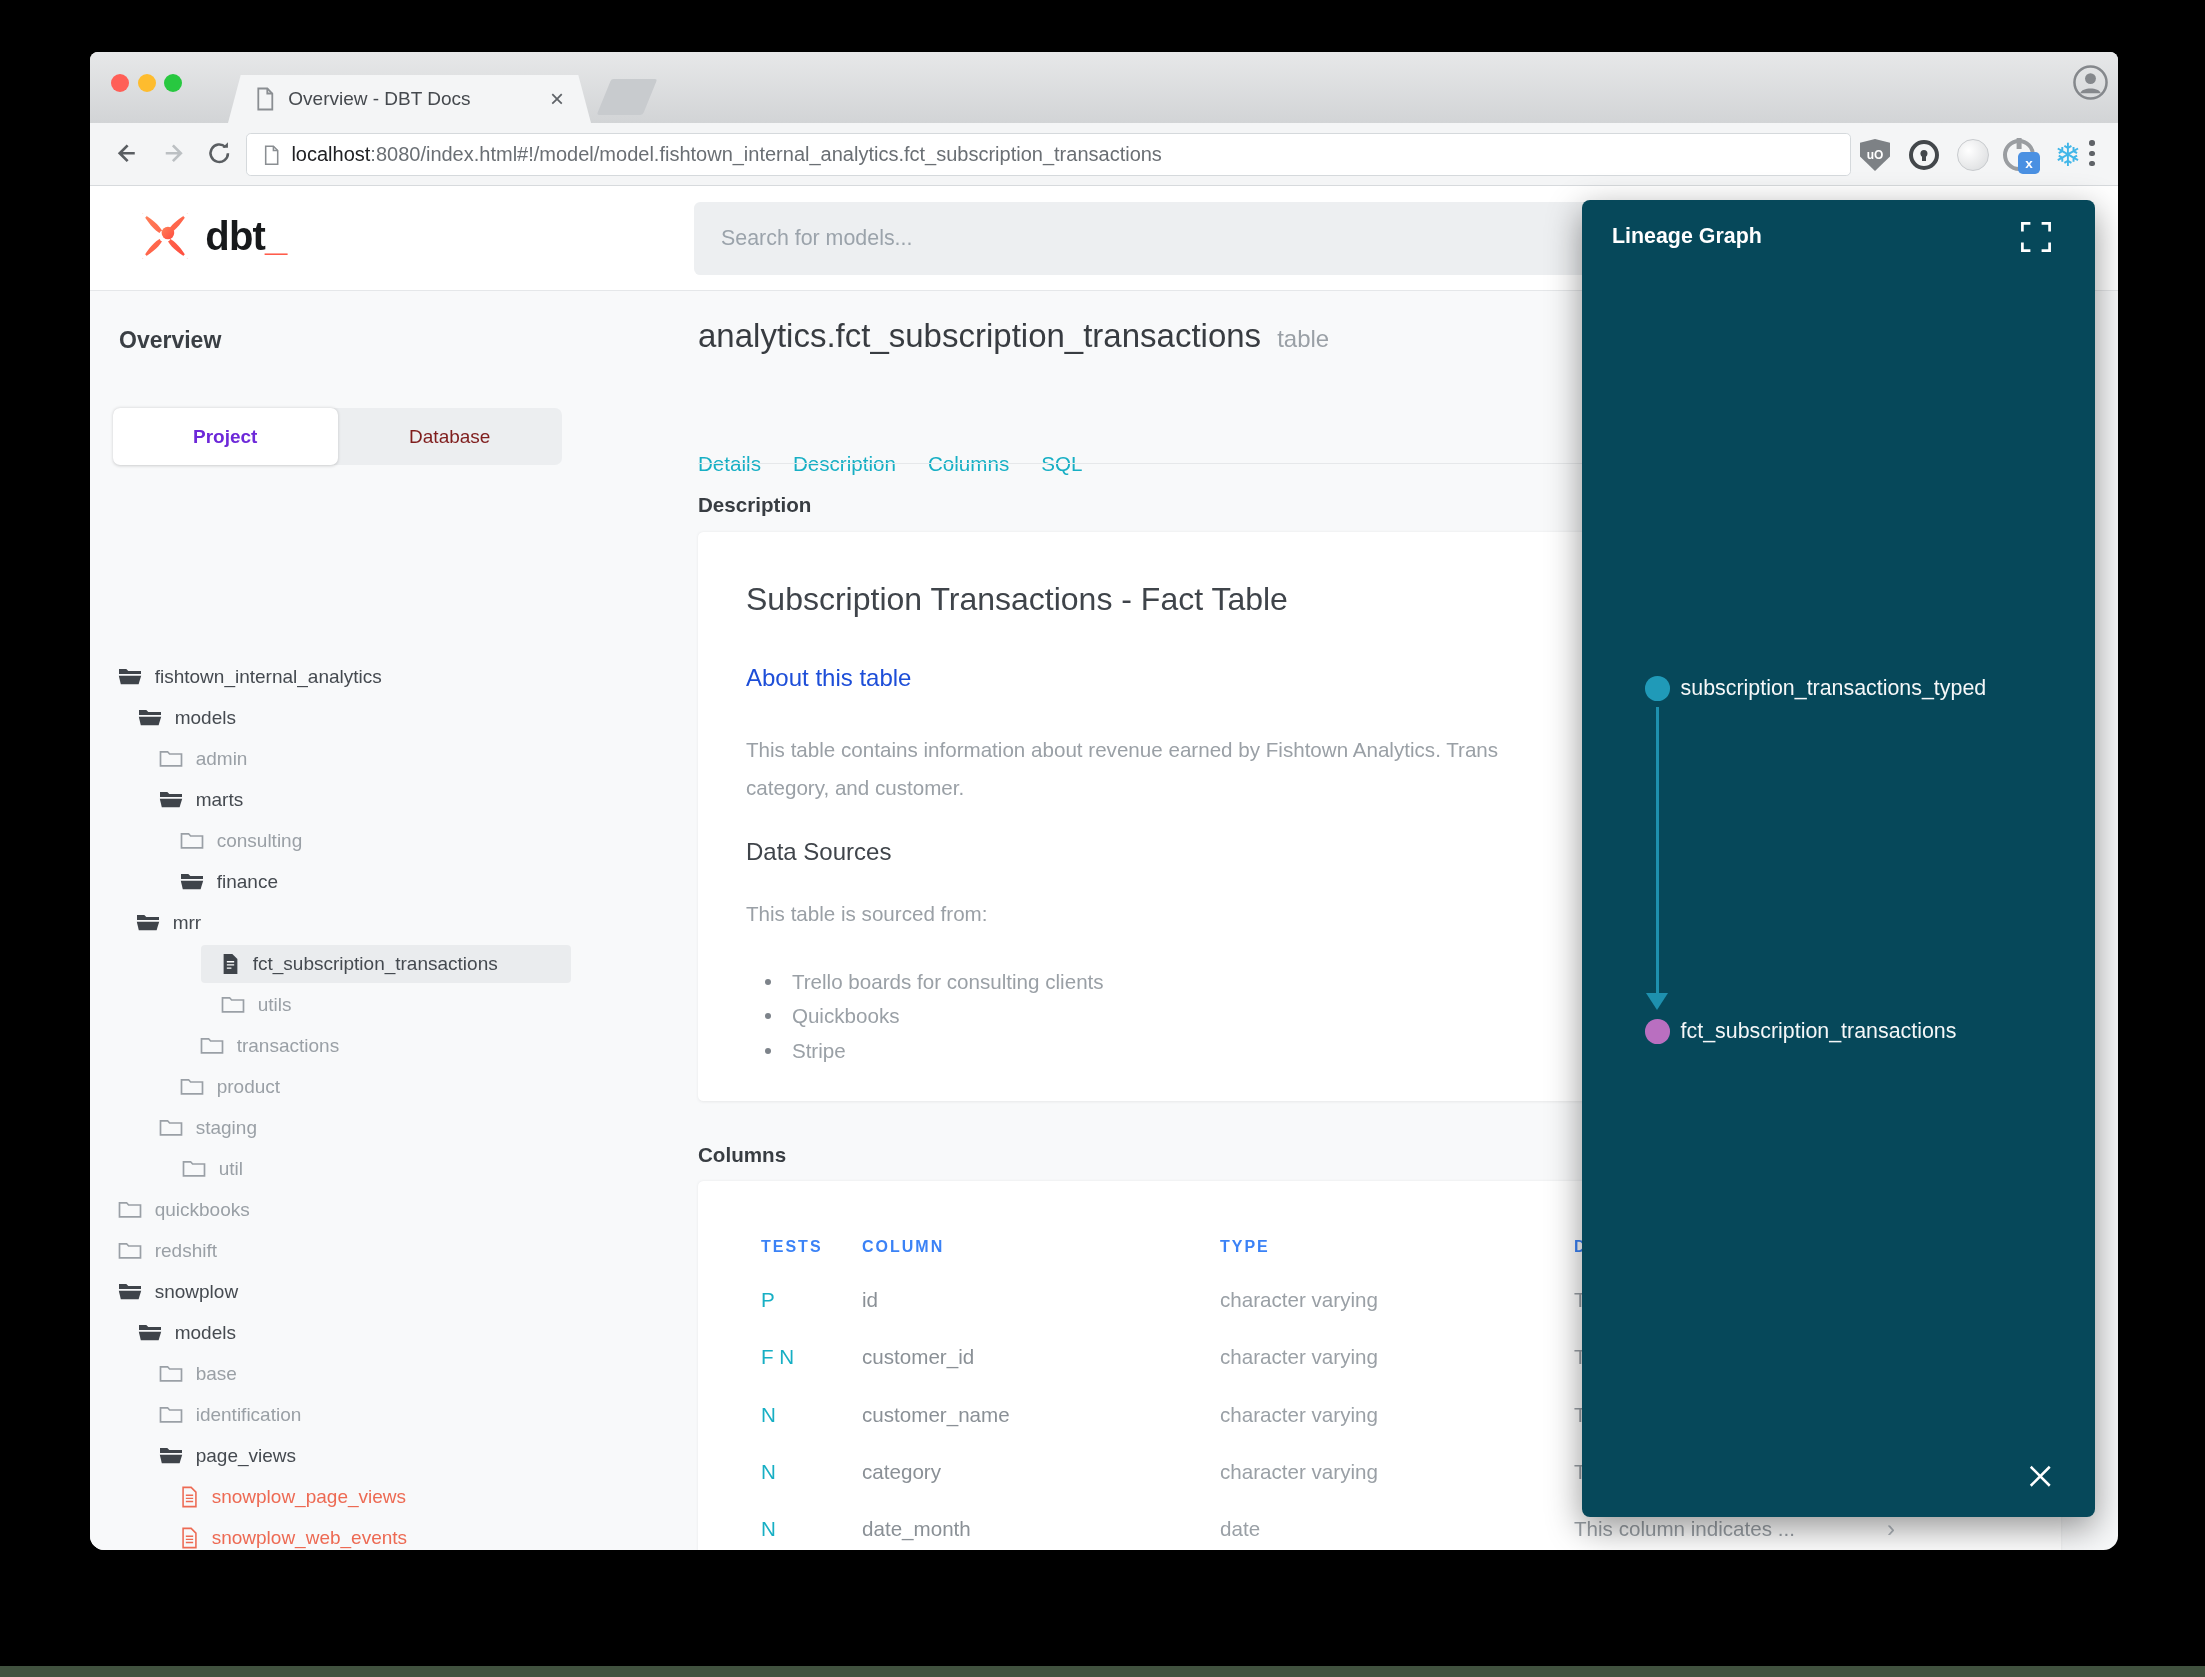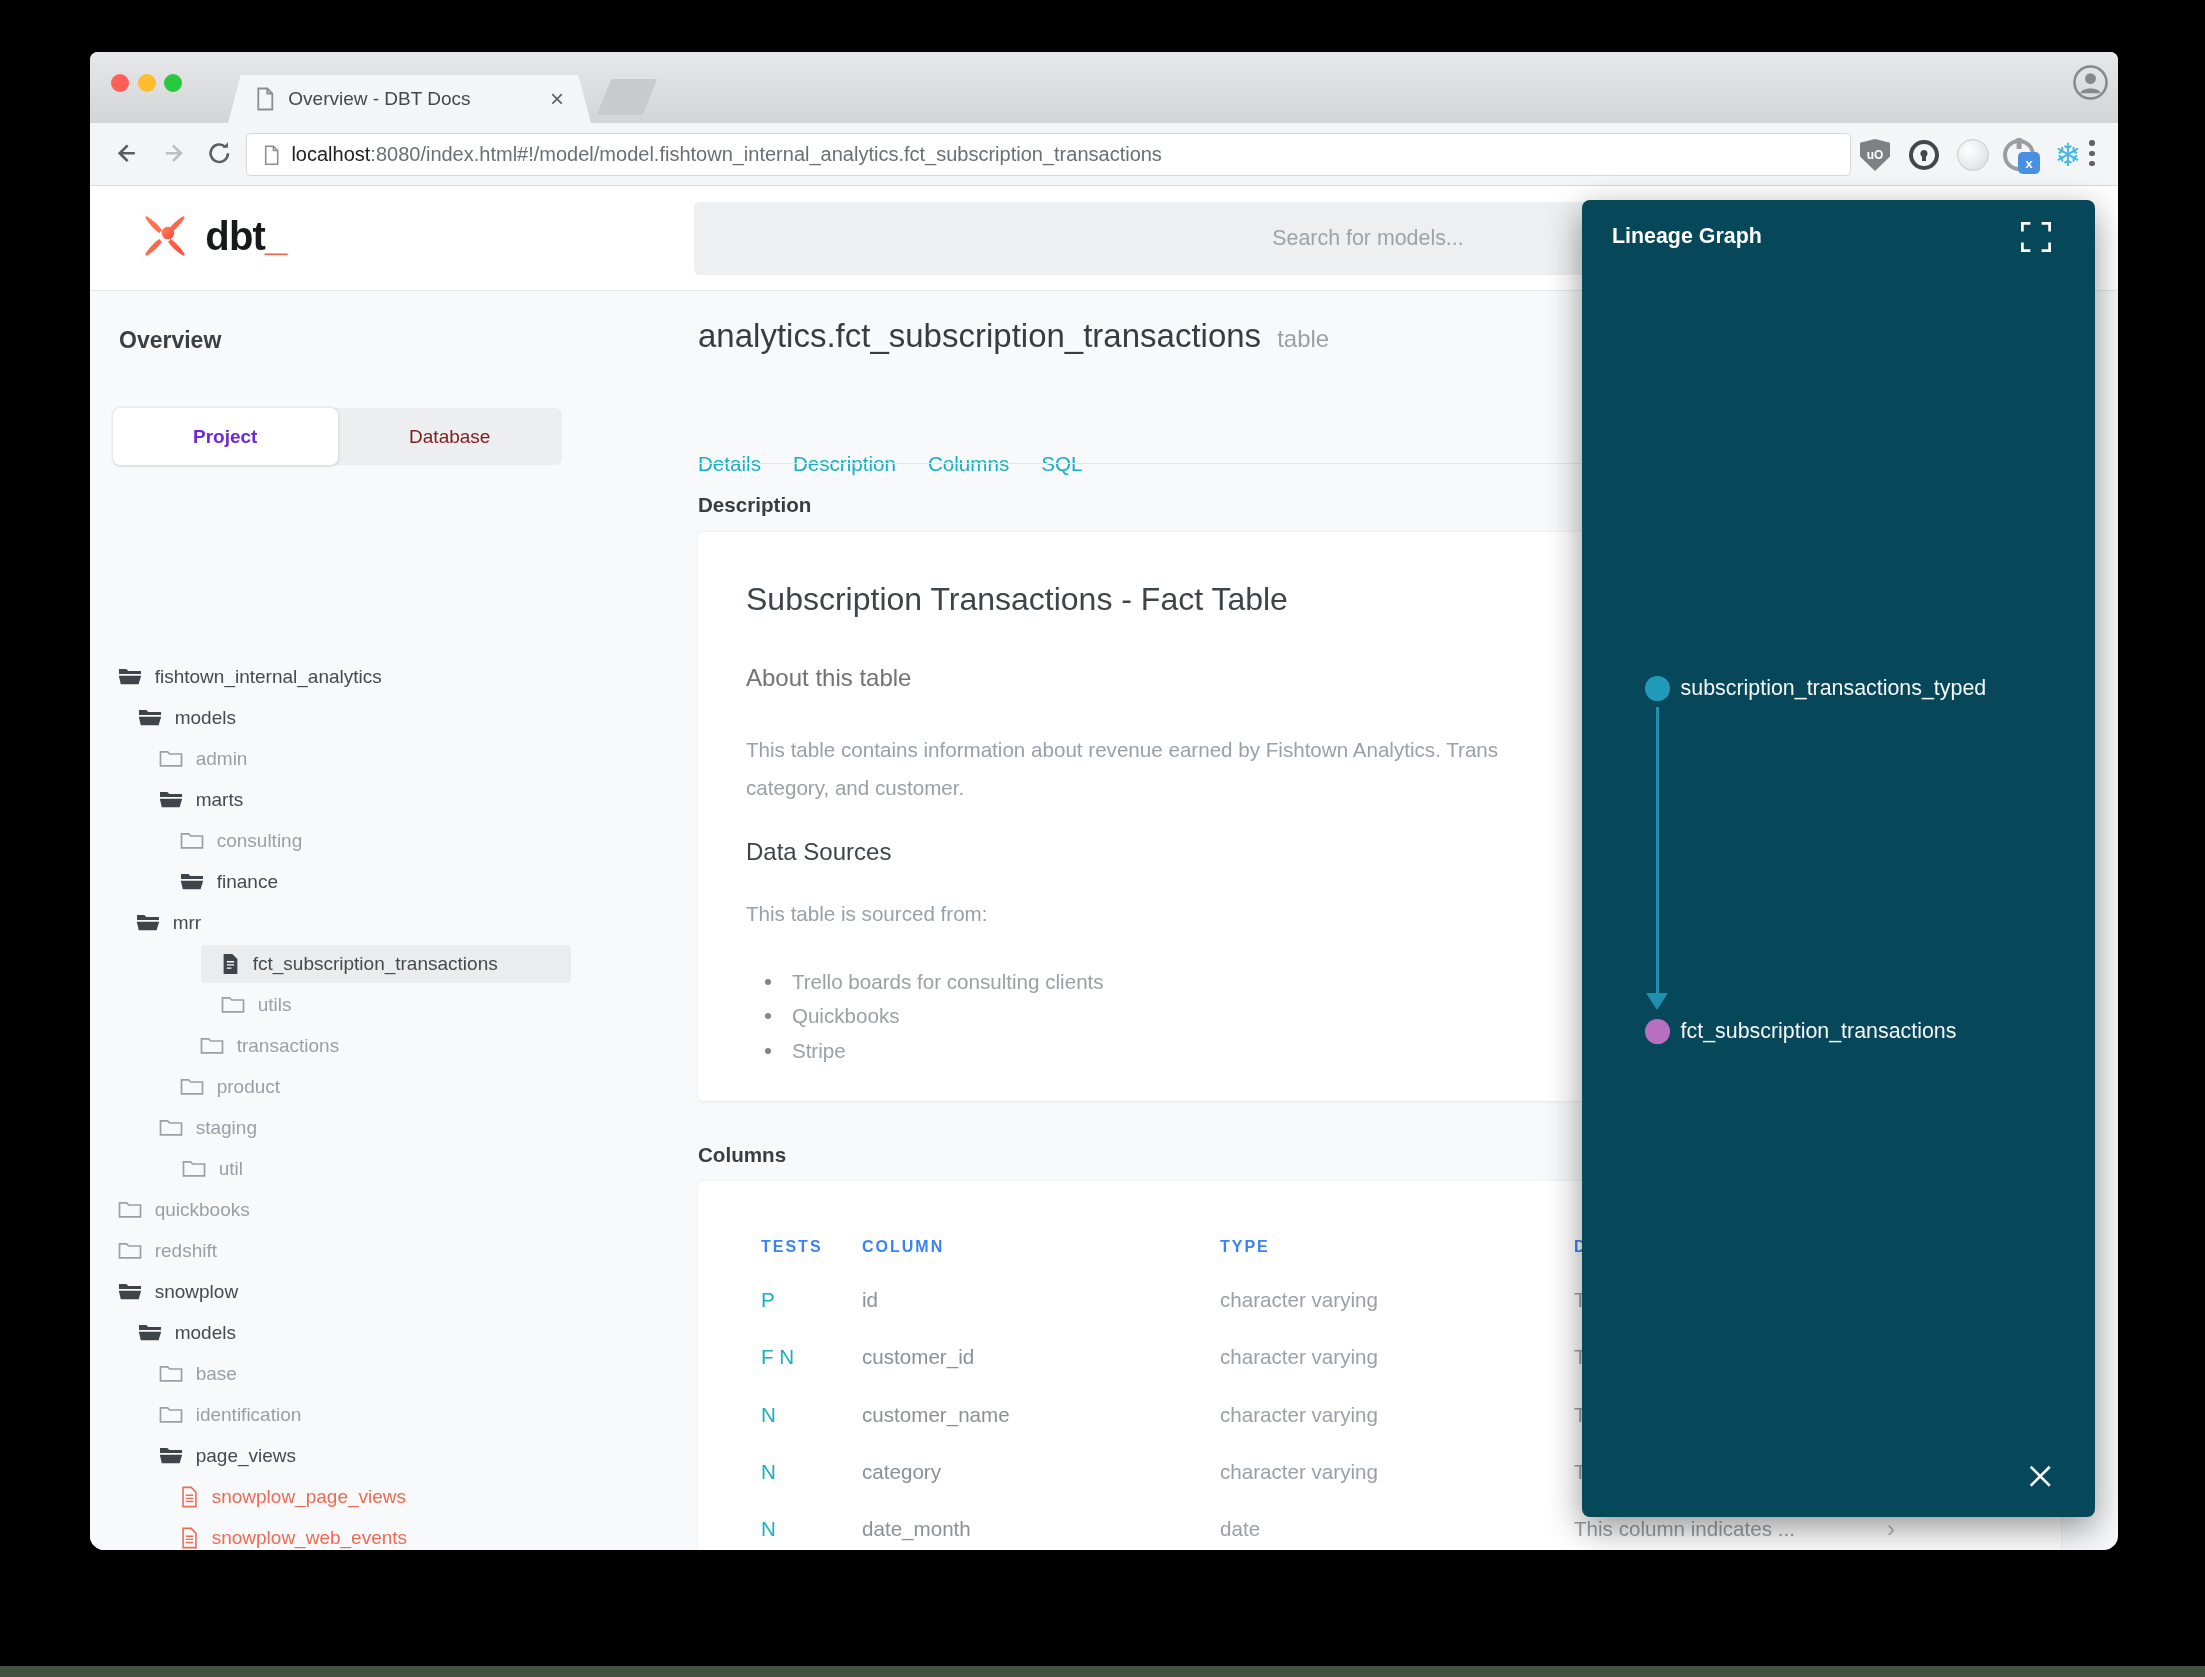--- a/index.html
+++ b/index.html
@@ -68,21 +68,20 @@
 
   
   #app-header{left:0;top:134px;width:100%;height:105px;background:#fff;border-bottom:0.8px solid #e5e7e9;box-sizing:border-box;}
   #logo{left:49px;top:24px;display:flex;align-items:flex-start;}
   #logo-text{font-size:40px;font-weight:700;color:#17191b;margin-left:14.3px;letter-spacing:-0.8px;line-height:52px;}
   #logo-cursor{font-size:40px;font-weight:700;color:#ff5c4b;line-height:52px;}
   #search-input{
     left:604px;top:16px;width:1348px;height:73px;background:#edeff1;border:none;border-radius:6.3px;
     font-size:21.4px;color:#555;padding:0 27px;box-sizing:border-box;outline:none;
     font-family:"Liberation Sans",sans-serif;
-    text-align:center;
   }
   #search-input::placeholder{color:#9ba3ab;}
 
   
   #sidebar{left:0;top:239px;width:592px;height:1259px;background:#f8f9fa;}
   #overview-label{left:29px;top:36px;font-size:23px;font-weight:700;color:#3a3f44;}
   #src-toggle{left:23px;top:117px;width:449px;height:57px;background:#eceef0;border-radius:7.1px;display:flex;}
   .tg{flex:1;display:flex;align-items:center;justify-content:center;font-size:19px;}
   #tg-project{background:#fff;border-radius:7.1px;box-shadow:0 0.8px 3.2px rgba(0,0,0,.18);font-weight:700;color:#6d28d9;text-align:center;}
   #tg-database{color:#7f1d1d;}
@@ -103,21 +102,21 @@
   #model-nav{left:608px;top:400px;display:flex;gap:32px;}
   #model-nav span{font-size:20.6px;color:#17afc4;}
   #nav-divider{left:608px;top:411px;width:1358px;height:0.8px;background:#e6e8ea;}
   .sec-label{font-size:20.6px;font-weight:700;color:#383d42;}
   #desc-label{left:608px;top:441px;}
   #cols-label{left:608px;top:1091px;}
 
   .card{background:#fff;border-radius:5.5px;box-shadow:0 0.8px 3.2px rgba(0,0,0,.07);}
   #desc-card{left:608px;top:480px;width:1363px;height:569px;}
   #desc-h1{left:48px;top:49px;font-size:32px;color:#3f444a;}
-  #desc-h2a{left:48px;top:132px;font-size:24px;color:#737373;}
+  #desc-h2a{left:48px;top:132px;font-size:24px;color:#1d4ed8;}
   .pline{font-size:20.6px;color:#9aa0a6;white-space:nowrap;}
   #desc-p1{left:48px;top:206px;}
   #desc-p2{left:48px;top:244px;}
   #desc-h2b{left:48px;top:306px;font-size:24px;color:#3f444a;}
   #desc-p3{left:48px;top:370px;}
   .bullet{display:flex;align-items:center;}
   .bullet i{width:6.3px;height:6.3px;border-radius:50%;background:#7d838a;margin-right:20.6px;flex:none;}
   #b0{left:67px;top:438px;}
   #b1{left:67px;top:472px;}
   #b2{left:67px;top:507px;}

